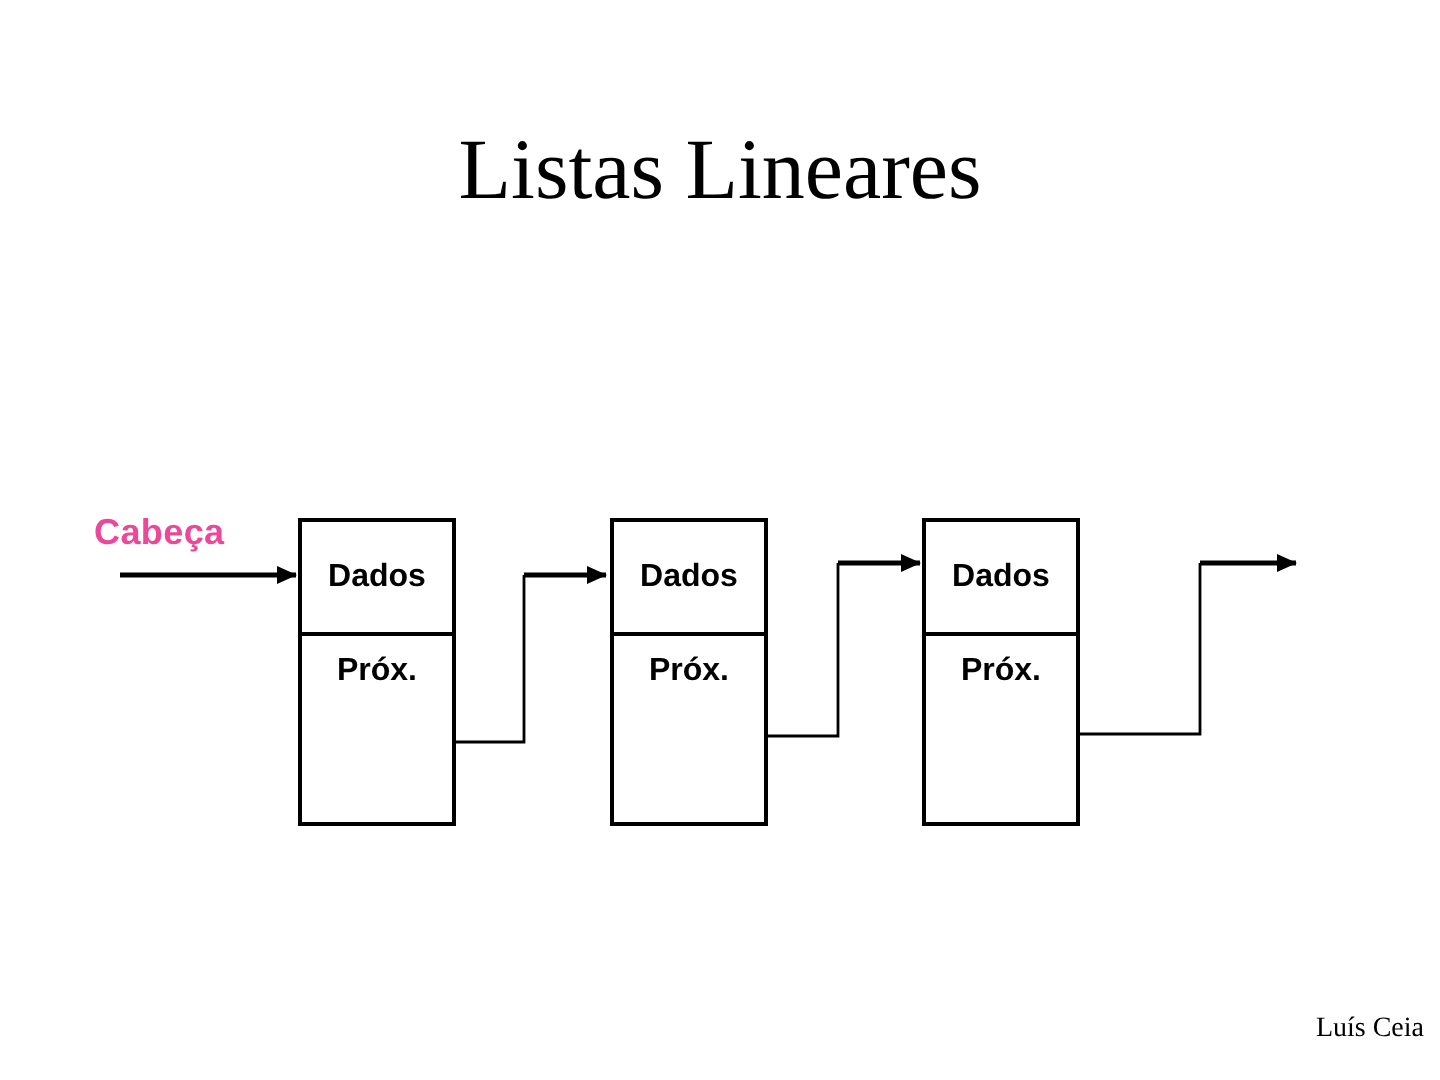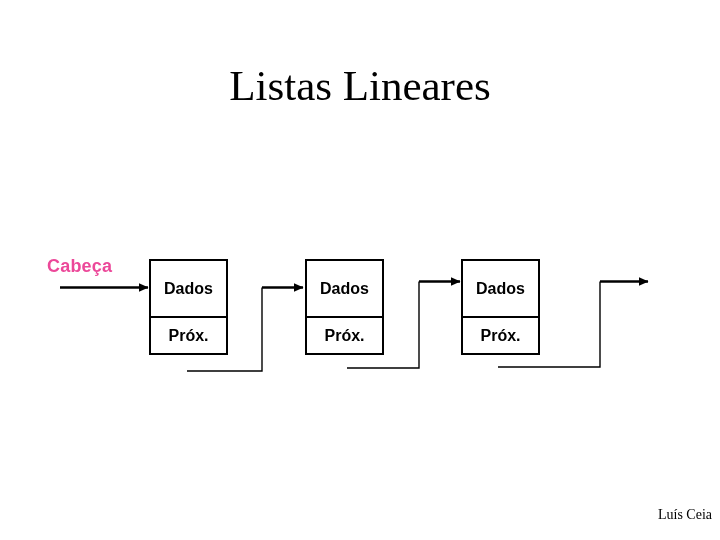--- a/index.html
+++ b/index.html
@@ -43,21 +43,21 @@
     left: 0;
     top: 0;
     width: 720px;
     height: 540px;
     pointer-events: none;
   }
   .list-node {
     position: absolute;
     top: 259px;
     width: 79px;
-    height: 96px;
+    height: 154px;
     border: 2px solid #000;
     box-sizing: border-box;
     background: #fff;
   }
   .node-1 { left: 149px; }
   .node-2 { left: 305px; }
   .node-3 { left: 461px; }
   .cell-data {
     height: 55px;
     border-bottom: 2px solid #000;

